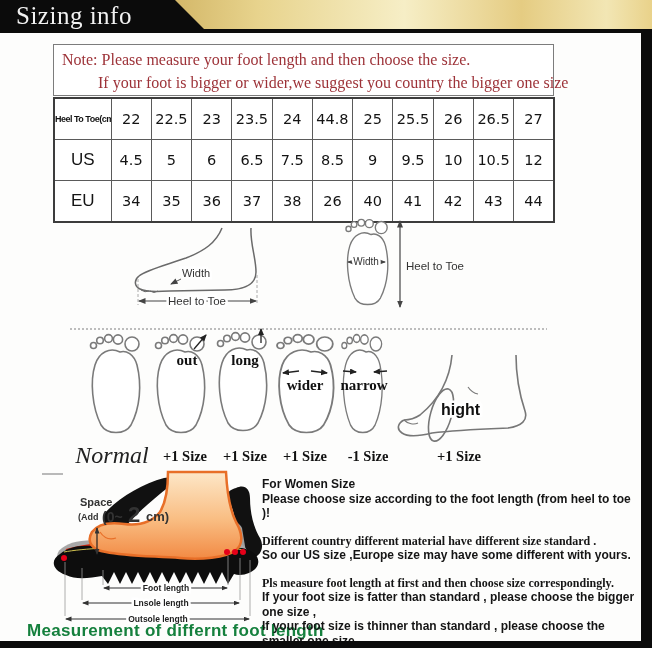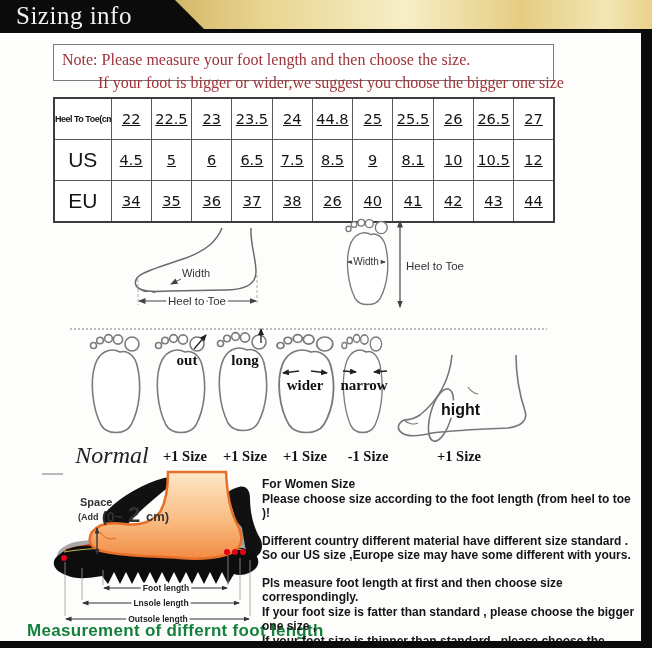--- a/index.html
+++ b/index.html
@@ -8,66 +8,66 @@
   
   .top-bar{position:absolute;left:0;top:0;width:652px;height:33px;background:#0b0b0b;z-index:3;}
   .gold-ribbon{position:absolute;left:0;top:0;width:652px;height:29px;z-index:5;
         background:linear-gradient(90deg,#8f6d26 0%,#c3a04a 16%,#e8d48e 40%,#f6eec6 62%,#e5cc82 80%,#f2e6b4 93%,#e9d28a 100%);
         clip-path:polygon(175px 0,652px 0,652px 29px,204px 29px);}
   .page-title{position:absolute;left:16px;top:2px;z-index:4;color:#f2f2f2;
         font-family:"Liberation Serif",serif;font-size:25px;letter-spacing:.5px;}
   .right-border{position:absolute;right:0;top:0;width:11px;height:648px;background:#0b0b0b;z-index:4;}
   .bottom-border{position:absolute;left:0;bottom:0;width:652px;height:7px;background:#0b0b0b;z-index:6;}
   
-  .note-box{position:absolute;left:53px;top:44px;width:501px;height:37px;background:#fff;
+  .note-box{position:absolute;left:53px;top:44px;width:501px;height:52px;background:#fff;
         border:1px solid #7c7c7c;box-sizing:border-box;color:#9d3238;
         font-family:"Liberation Serif",serif;font-size:16px;line-height:23px;padding-top:3px;}
   .note-line-1{padding-left:8px;white-space:nowrap;}
   .note-line-2{padding-left:44px;white-space:nowrap;}
   
   .size-table{position:absolute;left:53px;top:97px;width:502px;border-collapse:collapse;
         table-layout:fixed;background:#fff;border:2px solid #3c3c3c;}
   .size-table td{border:1px solid #5a5a5a;height:40px;text-align:center;vertical-align:middle;
         color:#141414;padding:0;overflow:hidden;}
   .size-table td.hdr{font-size:9px;letter-spacing:-0.5px;font-weight:bold;white-space:nowrap;}
-  .size-table td.big{font-size:21px;}
-  .size-table td.val{font-family:"DejaVu Sans",sans-serif;font-size:14.5px;text-decoration:underline;}
+  .size-table td.big{font-size:17px;}
+  .size-table td.val{font-family:"DejaVu Sans",sans-serif;font-size:14.5px;}
   
   svg{position:absolute;overflow:visible;}
   svg text{font-family:"Liberation Sans",sans-serif;fill:#333;}
   .halo{paint-order:stroke;stroke:#fff;stroke-width:5px;}
   .shape-lbl{font-family:"Liberation Serif",serif;font-weight:bold;font-size:15px;fill:#111;}
   .size-lbl{font-family:"Liberation Serif",serif;font-weight:bold;font-size:14.5px;fill:#111;}
   .normal-lbl{font-family:"Liberation Serif",serif;font-style:italic;font-size:24px;fill:#222;}
   .hight-lbl{font-weight:bold;font-size:16px;fill:#111;}
   .meas-lbl{font-weight:bold;font-size:8.5px;fill:#222;}
   .dash-mark{position:absolute;left:42px;top:473px;width:21px;height:2px;background:#b9b9b9;}
   
   .caption{position:absolute;left:27px;top:621px;font-size:17px;font-weight:bold;color:#15803d;
         letter-spacing:.3px;white-space:nowrap;}
   .info-block{position:absolute;left:262px;top:477px;width:380px;color:#151515;
         font-size:12px;line-height:14.5px;font-weight:bold;}
   .info-block p{margin:0;}
-  .info-block p.gap13{margin-top:13px;}
+  .info-block p.gap13{margin-top:13px;font-family:Liberation Serif, serif;}
   .info-block p.gap14{margin-top:14px;}
 </style>
 </head>
 <body>
 
 <div class="page">
 
   <div class="top-bar"></div>
   <div class="gold-ribbon"></div>
   <div class="page-title">Sizing info</div>
   <div class="right-border"></div>
   <div class="bottom-border"></div>
 
   <div class="note-box">
     <div class="note-line-1">Note: Please measure your foot length and then choose the size.</div>
-    <div class="note-line-2">If your foot is bigger or wider,we suggest you choose the bigger one size</div>
+    <div class="note-line-2">If your foot is bigger or wider,we suggest you country the bigger one size</div>
   </div>
 
   <table class="size-table">
     <colgroup>
         <col style="width:57px">
         <col>
         <col>
         <col>
         <col>
         <col>
@@ -95,21 +95,21 @@
     </tr>
     <tr>
       <td class="big">US</td>
       <td class="val">4.5</td>
       <td class="val">5</td>
       <td class="val">6</td>
       <td class="val">6.5</td>
       <td class="val">7.5</td>
       <td class="val">8.5</td>
       <td class="val">9</td>
-      <td class="val">8.1</td>
+      <td class="val">9.5</td>
       <td class="val">10</td>
       <td class="val">10.5</td>
       <td class="val">12</td>
     </tr>
     <tr>
       <td class="big">EU</td>
       <td class="val">34</td>
       <td class="val">35</td>
       <td class="val">36</td>
       <td class="val">37</td>

